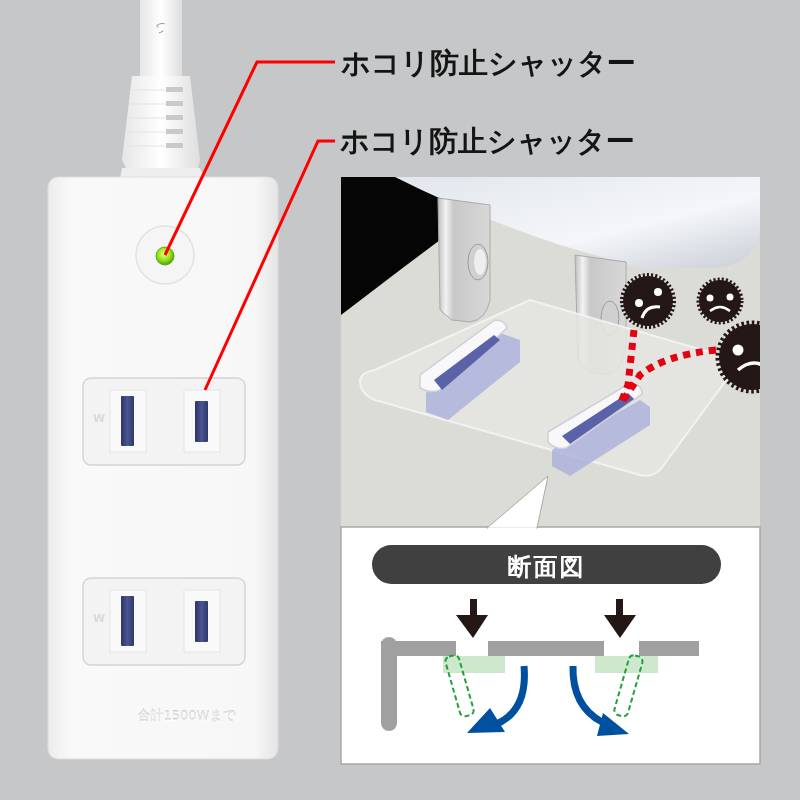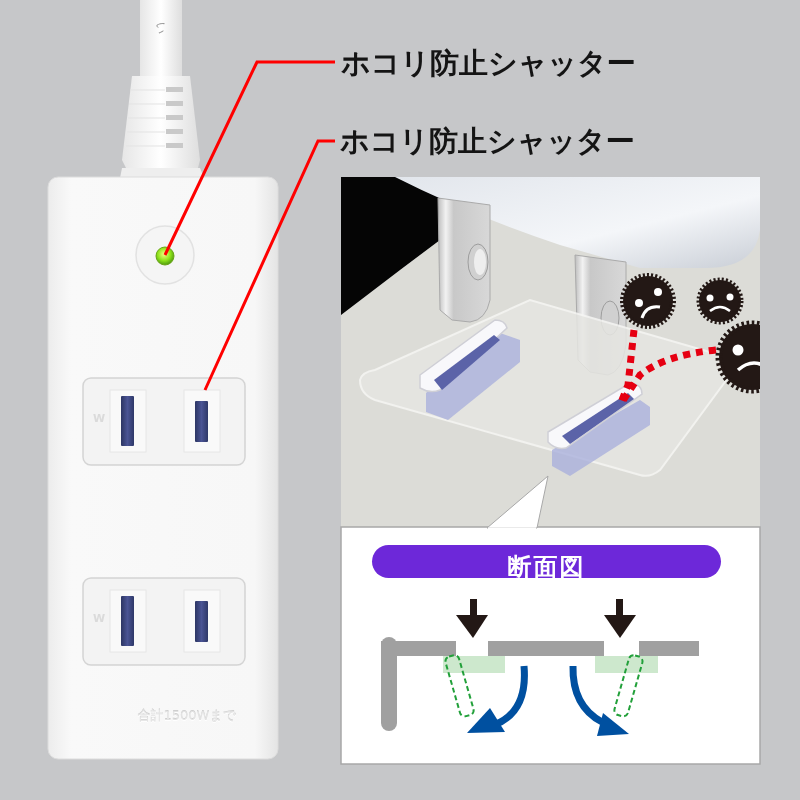--- a/index.html
+++ b/index.html
@@ -2,21 +2,21 @@
 <html><head>
 <meta charset="utf-8">
 <style>
   html, body { margin: 0; padding: 0; }
   body { width: 800px; height: 800px; background: #c6c7c9; position: relative; overflow: hidden;
          font-family: "DejaVu Sans", "Liberation Sans", sans-serif; }
   .label { position: absolute; font-weight: bold; font-size: 29px; color: #141414; letter-spacing: 0px; white-space: nowrap; }
   #label-lamp { left: 341px; top: 44px; }
   #label-shutter { left: 340px; top: 122px; }
   svg.main { position: absolute; left: 0; top: 0; }
-  .xs-title { position: absolute; left: 372px; top: 545px; width: 349px; height: 33px; background: #6d28d9;
+  .xs-title { position: absolute; left: 372px; top: 545px; width: 349px; height: 39px; background: #404040;
               border-radius: 22px; color: #fff; font-weight: bold; font-size: 24px; text-align: center; line-height: 44px; letter-spacing: 2px; }
   .rating { position: absolute; left: 96px; top: 707px; width: 140px; text-align: right; font-size: 13px; color: #e2e2e2;
             text-shadow: 0 1px 0 #fff, 0 -1px 0 #cfcfcf; white-space: nowrap; }
   .wmark { position: absolute; font-size: 11px; color: #dadada; font-weight: bold; }
 </style>
 </head>
 <body>
 
 <svg class="main" width="800" height="800" viewBox="0 0 800 800" xmlns="http://www.w3.org/2000/svg">
   <defs>

